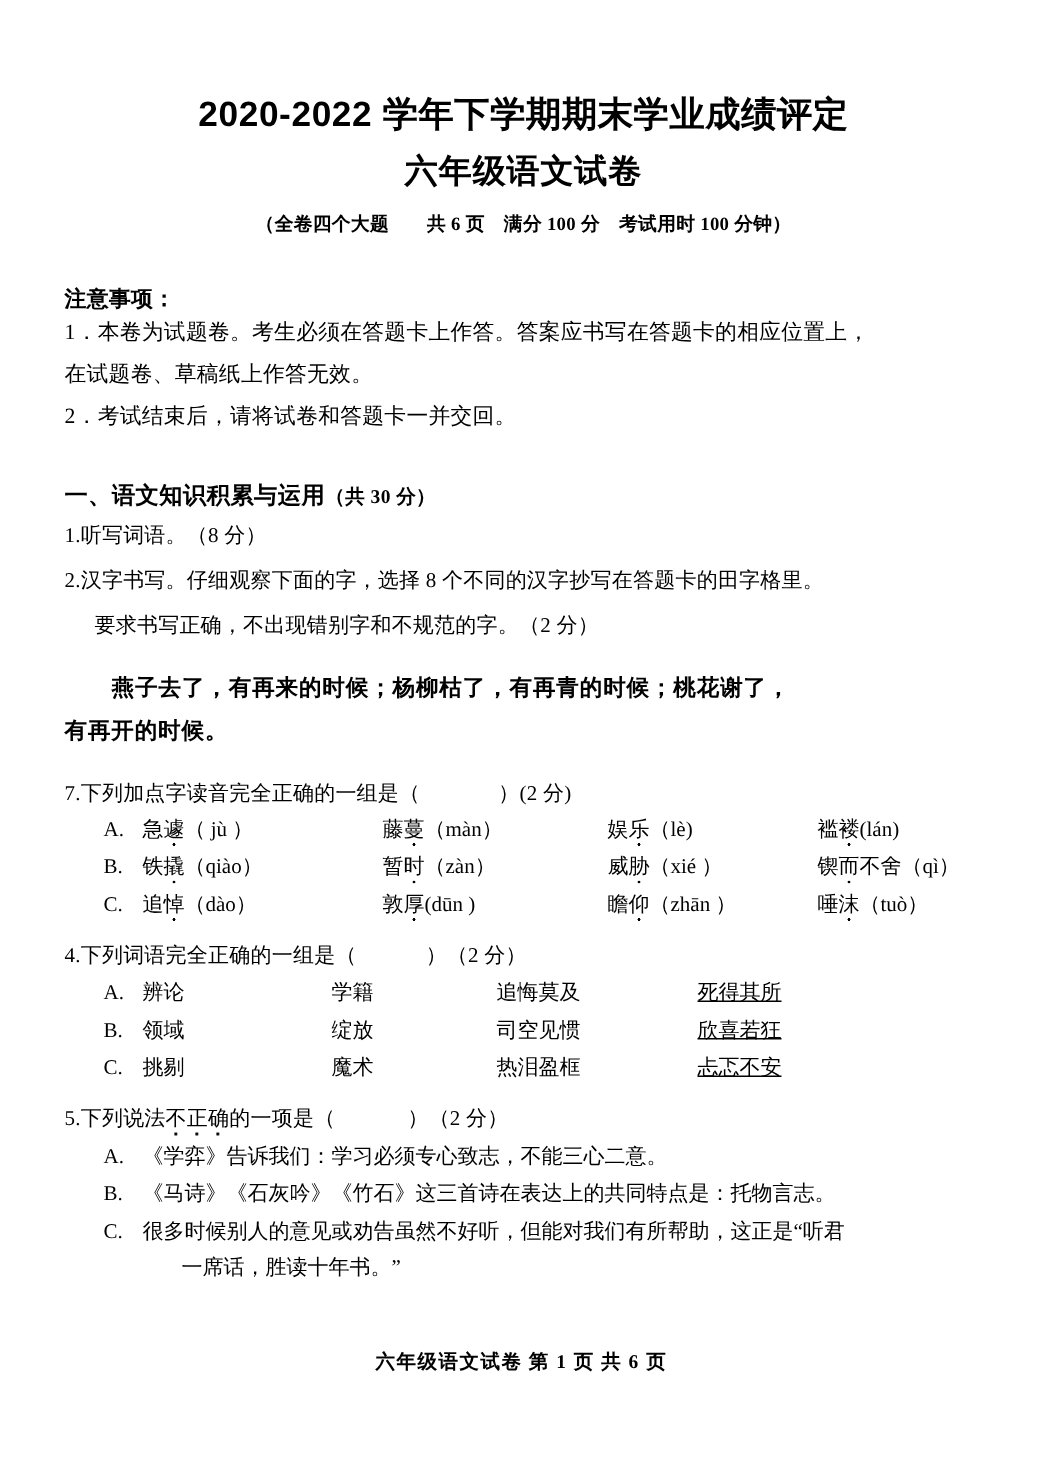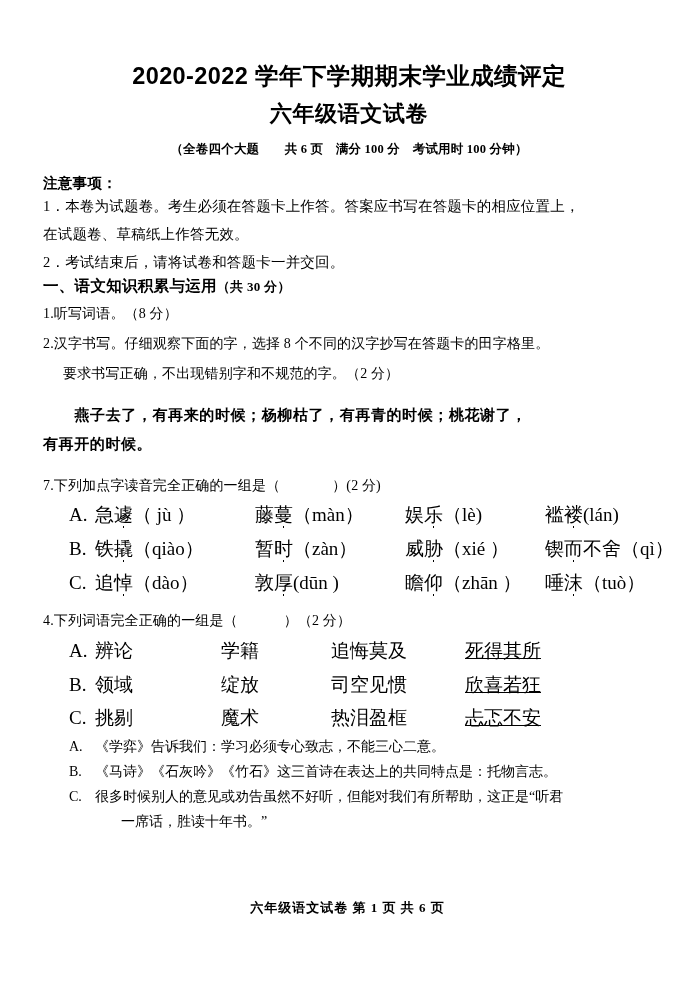--- a/index.html
+++ b/index.html
@@ -54,37 +54,37 @@
     font-weight: bold;
     margin-top: 13px;
     letter-spacing: 0.2px;
     font-family: "Liberation Serif", "DejaVu Serif", serif;
   }
 
   
   .notice-head {
     font-size: 14.5px;
     font-weight: bold;
-    margin-top: 16px;
+    margin-top: 32px;
     letter-spacing: 0.3px;
   }
   .notice-line {
     font-size: 14.5px;
     line-height: 1.92;
     letter-spacing: 0.2px;
   }
   .notice-line.cont {
     text-indent: 0;
   }
 
   
   .section-head {
     font-size: 15.5px;
     font-weight: bold;
-    margin-top: 0;
+    margin-top: 28px;
     letter-spacing: 0.3px;
   }
   .section-head .pts {
     font-size: 13px;
     font-weight: bold;
   }
 
   
   .q {
     font-size: 14px;
@@ -121,21 +121,21 @@
     font-size: 15px;
     font-weight: bold;
     line-height: 1.95;
     margin-top: 14px;
     letter-spacing: 0.6px;
   }
   .passage .ind { padding-left: 2.1em; }
 
   
   .opt-row {
-    font-size: 19px;
+    font-size: 14px;
     line-height: 1.78;
     display: block;
     white-space: nowrap;
     padding-left: 26px;
   }
   .opt-label {
     display: inline-block;
     width: 26px;
   }
   .col {
@@ -242,20 +242,23 @@
         <span class="opt-label">A.</span><span class="col c1">辨论</span><span class="col c2">学籍</span><span class="col c3">追悔莫及</span><span class="col c4">死得其所</span>
       </div>
       <div class="opt-row">
         <span class="opt-label">B.</span><span class="col c1">领域</span><span class="col c2">绽放</span><span class="col c3">司空见惯</span><span class="col c4">欣喜若狂</span>
       </div>
       <div class="opt-row">
         <span class="opt-label">C.</span><span class="col c1">挑剔</span><span class="col c2">魔术</span><span class="col c3">热泪盈框</span><span class="col c4">忐忑不安</span>
       </div>
     </div>
 
+    <div class="q" style="margin-top:9px;">
+      <span>5.下列说法</span><span class="dotted">不正确</span><span>的一项是（</span><span style="display:inline-block;width:48px;"></span><span>）（2 分）</span>
+    </div>
 
     <div>
       <div class="opt-text">
         <span class="opt-label">A.</span><span>《学弈》告诉我们：学习必须专心致志，不能三心二意。</span>
       </div>
       <div class="opt-text">
         <span class="opt-label">B.</span><span>《马诗》《石灰吟》《竹石》这三首诗在表达上的共同特点是：托物言志。</span>
       </div>
       <div class="opt-text">
         <span class="opt-label">C.</span><span>很多时候别人的意见或劝告虽然不好听，但能对我们有所帮助，这正是“听君</span>

